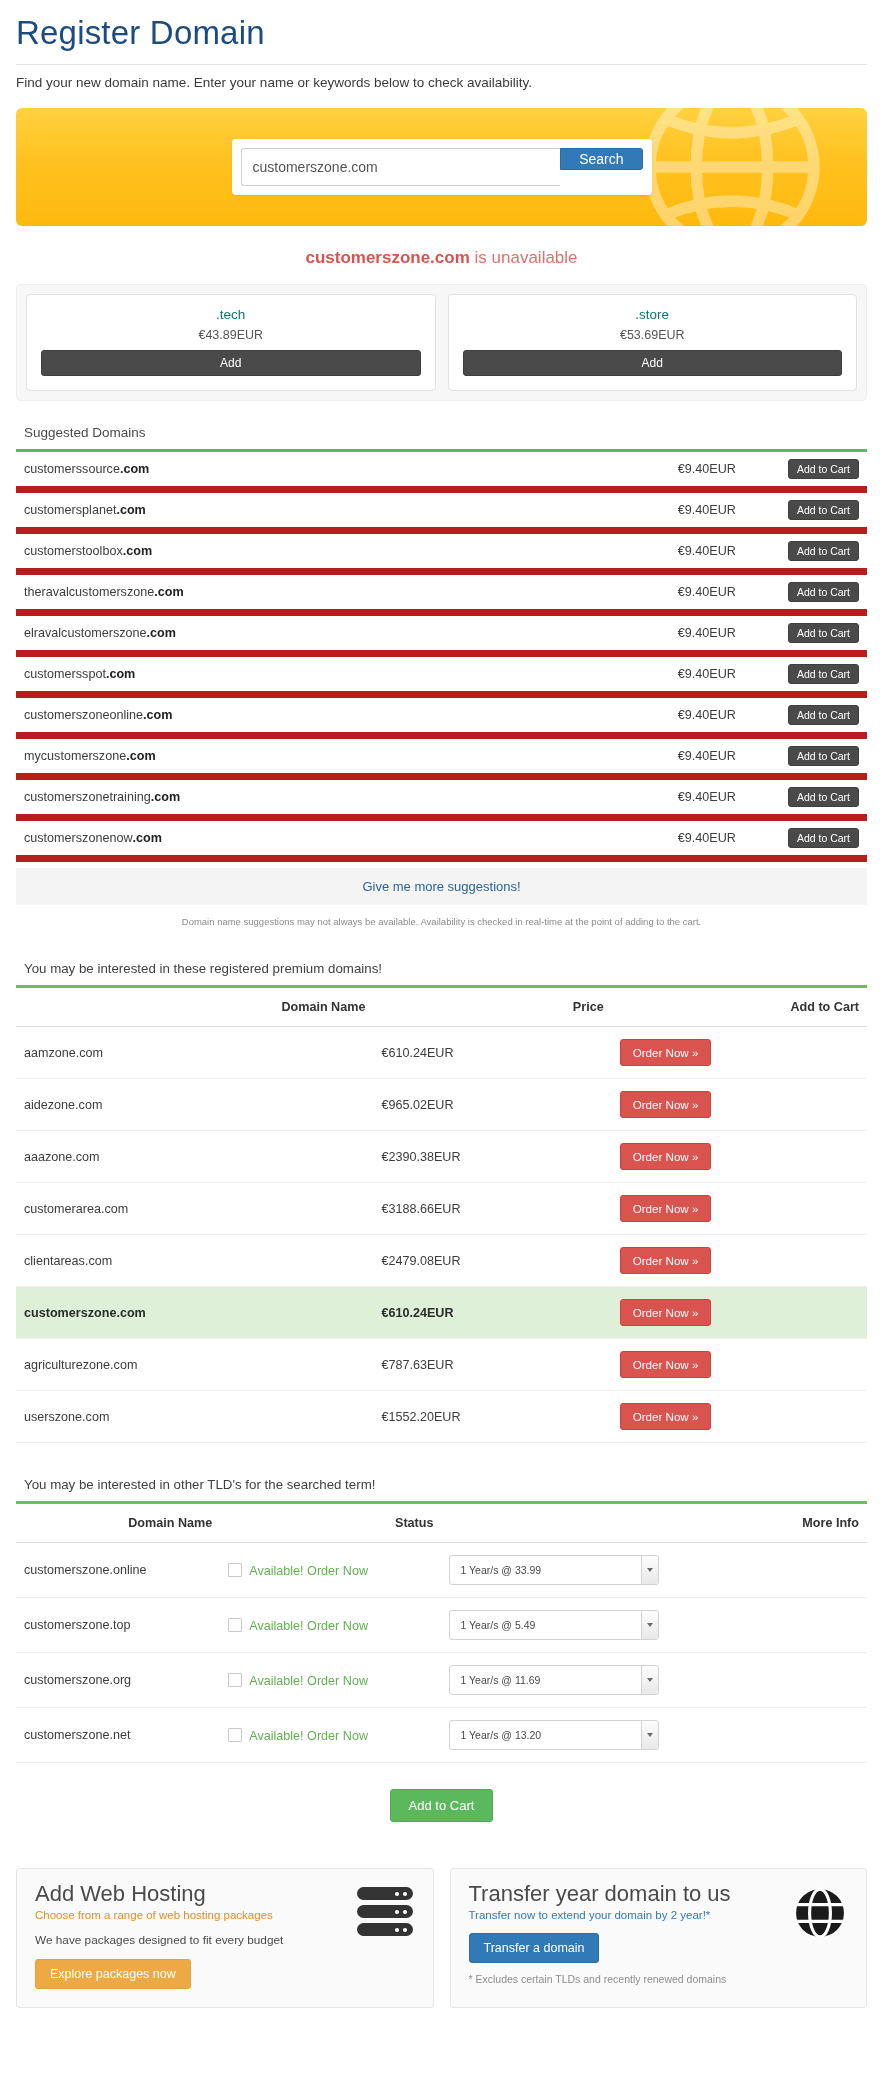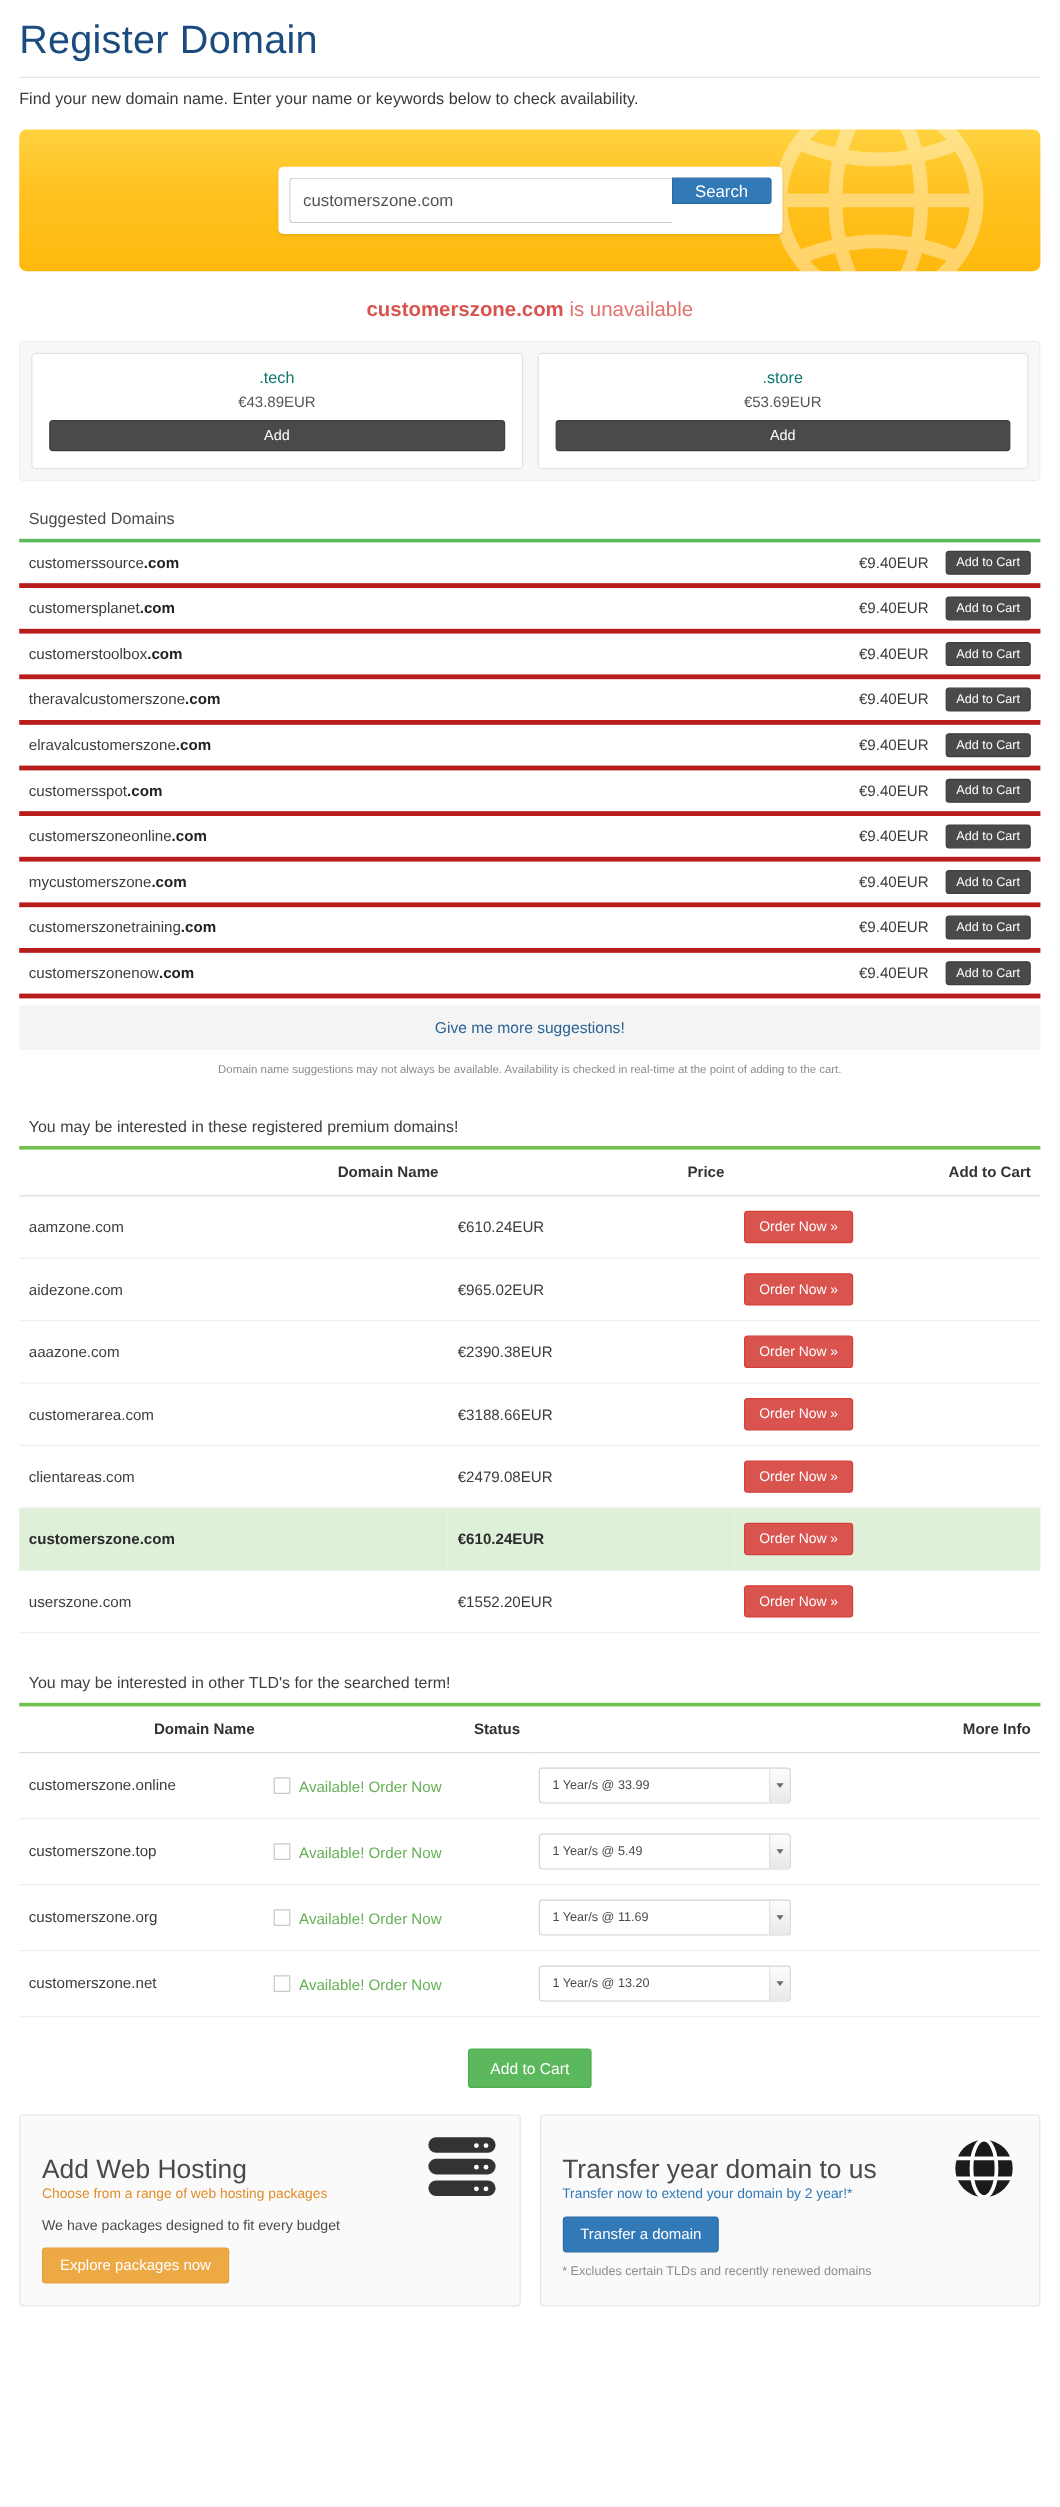--- a/index.html
+++ b/index.html
@@ -122,22 +122,23 @@
   
   .sec-title {
     font-size: 13.5px; color:#4a4a4a;
     padding: 0 8px 9px 8px;
     border-bottom: 3px solid #5cb85c;
   }
   .sug-list { margin-bottom: 6px; }
   .sug-row {
     display:flex; align-items:center;
     padding: 7px 8px;
-    border-bottom: 4px solid #b91c1c;
+    border-bottom: 7px solid #b91c1c;
     font-size: 12.6px;
+    gap: 38px;
   }
   .sug-row .name { flex:1 1 auto; color:#3c3c3c; }
   .sug-row .name b { font-weight:700; color:#222; }
   .sug-row .price { color:#3c3c3c; font-size:12.6px; margin-right:14px; }
   .sug-row .cartbtn {
     background:#4a4a4a; color:#fff; border:1px solid #3e3e3e;
     border-radius:3px; font-size:10.5px; padding:3px 8px; cursor:pointer;
     font-family:"Liberation Sans", sans-serif; white-space:nowrap;
   }
 
@@ -216,23 +217,24 @@
     background:#5cb85c; border:1px solid #4cae4c; color:#fff;
     font-size:13px; padding:8px 18px; border-radius:3px; cursor:pointer;
     font-family:"Liberation Sans", sans-serif;
   }
 
   
   .promos { display:flex; gap:16px; padding-bottom: 26px; }
   .promo {
     flex:1 1 0; background:#fafafa;
     border:1px solid #e6e6e6; border-radius:3px;
-    padding: 32px 18px 18px 18px;
+    padding: 12px 18px 18px 18px;
     position: relative;
     min-height: 130px;
+    margin-top: 24px;
   }
   .promo h3 {
     margin:0 0 2px 0; font-weight:400;
     font-size: 22px; color:#4a4a4a;
   }
   .promo .sub { font-size:11.5px; margin-bottom: 12px; }
   .promo .sub.orange { color:#e08e2a; }
   .promo .sub.blue { color:#3279b7; }
   .promo .body { font-size:11.8px; color:#4a4a4a; margin-bottom: 12px; }
   .promo .foot { font-size:10.5px; color:#8d8d8d; margin-top:10px; }
@@ -396,20 +398,25 @@
           <td>clientareas.com</td>
           <td>€2479.08EUR</td>
           <td><button class="ordernow">Order Now »</button></td>
         </tr>
         <tr class="highlight">
           <td>customerszone.com</td>
           <td>€610.24EUR</td>
           <td><button class="ordernow">Order Now »</button></td>
         </tr>
         <tr>
+          <td>agriculturezone.com</td>
+          <td>€787.63EUR</td>
+          <td><button class="ordernow">Order Now »</button></td>
+        </tr>
+        <tr>
           <td>userszone.com</td>
           <td>€1552.20EUR</td>
           <td><button class="ordernow">Order Now »</button></td>
         </tr>
       </tbody>
   </table>
 
   <div class="blocktitle sp-top">You may be interested in other TLD's for the searched term!</div>
   <table class="grid">
     <thead>

